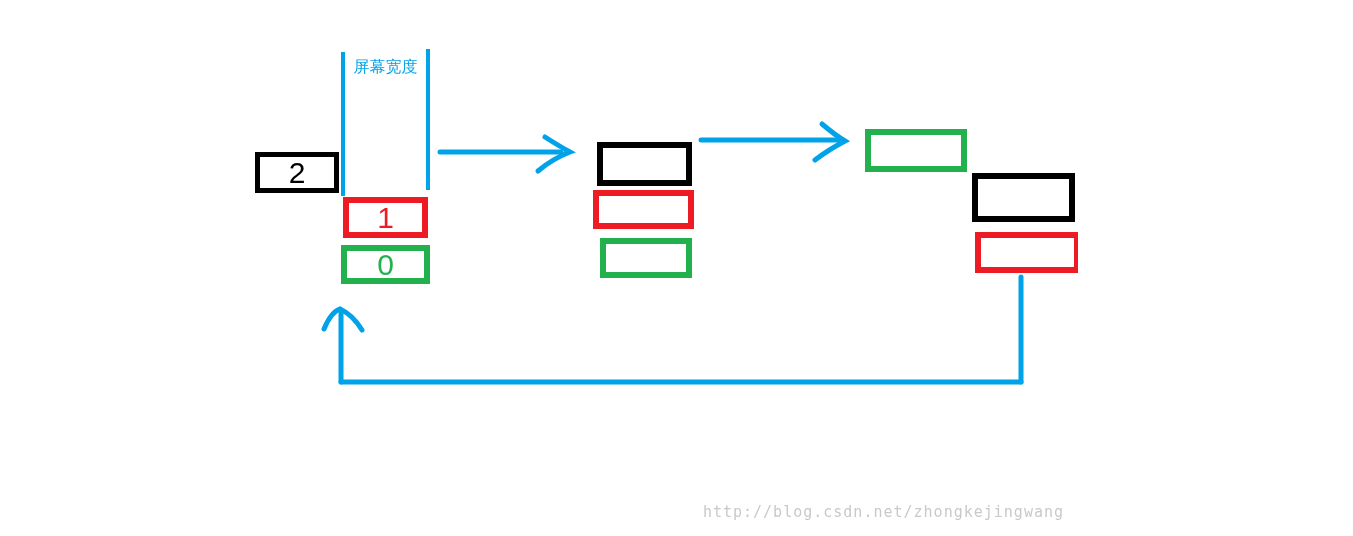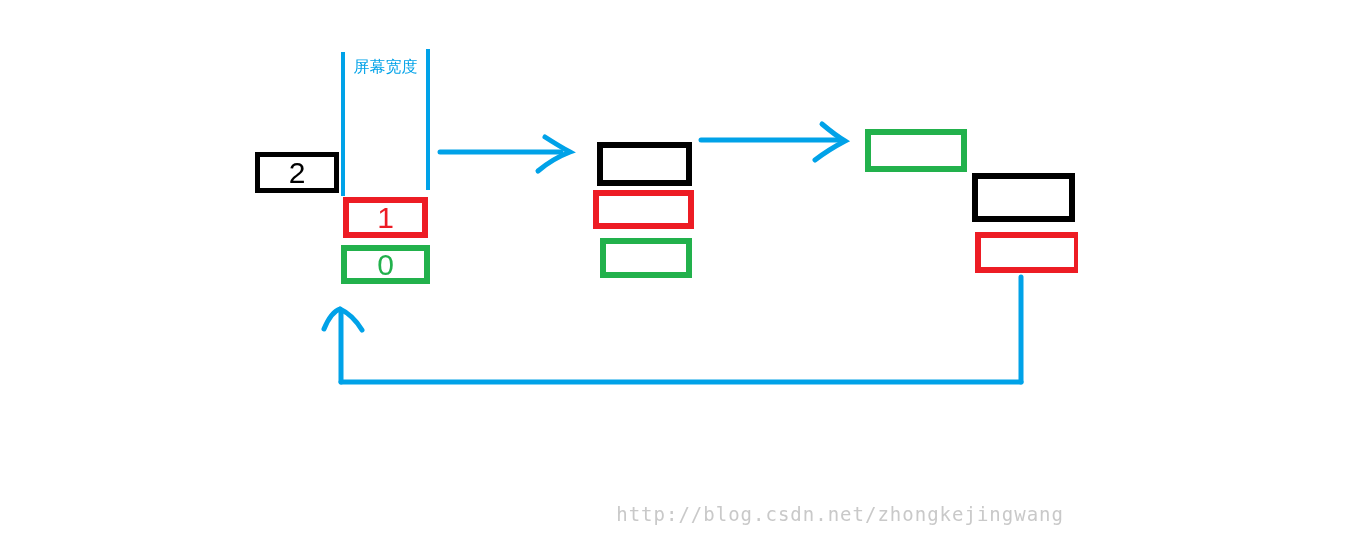--- a/index.html
+++ b/index.html
@@ -60,21 +60,21 @@
     text-align: center;
     font-size: 16px;
     color: var(--blue);
     white-space: nowrap;
   }
   .watermark {
     position: absolute;
     right: 14px;
     top: 503px;
     font-family: "DejaVu Sans Mono", monospace;
-    font-size: 19px;
+    font-size: 15px;
     letter-spacing: 1px;
     color: var(--gray);
     white-space: nowrap;
   }
 </style>
 </head>
 <body>
 
 <div class="canvas">
 

